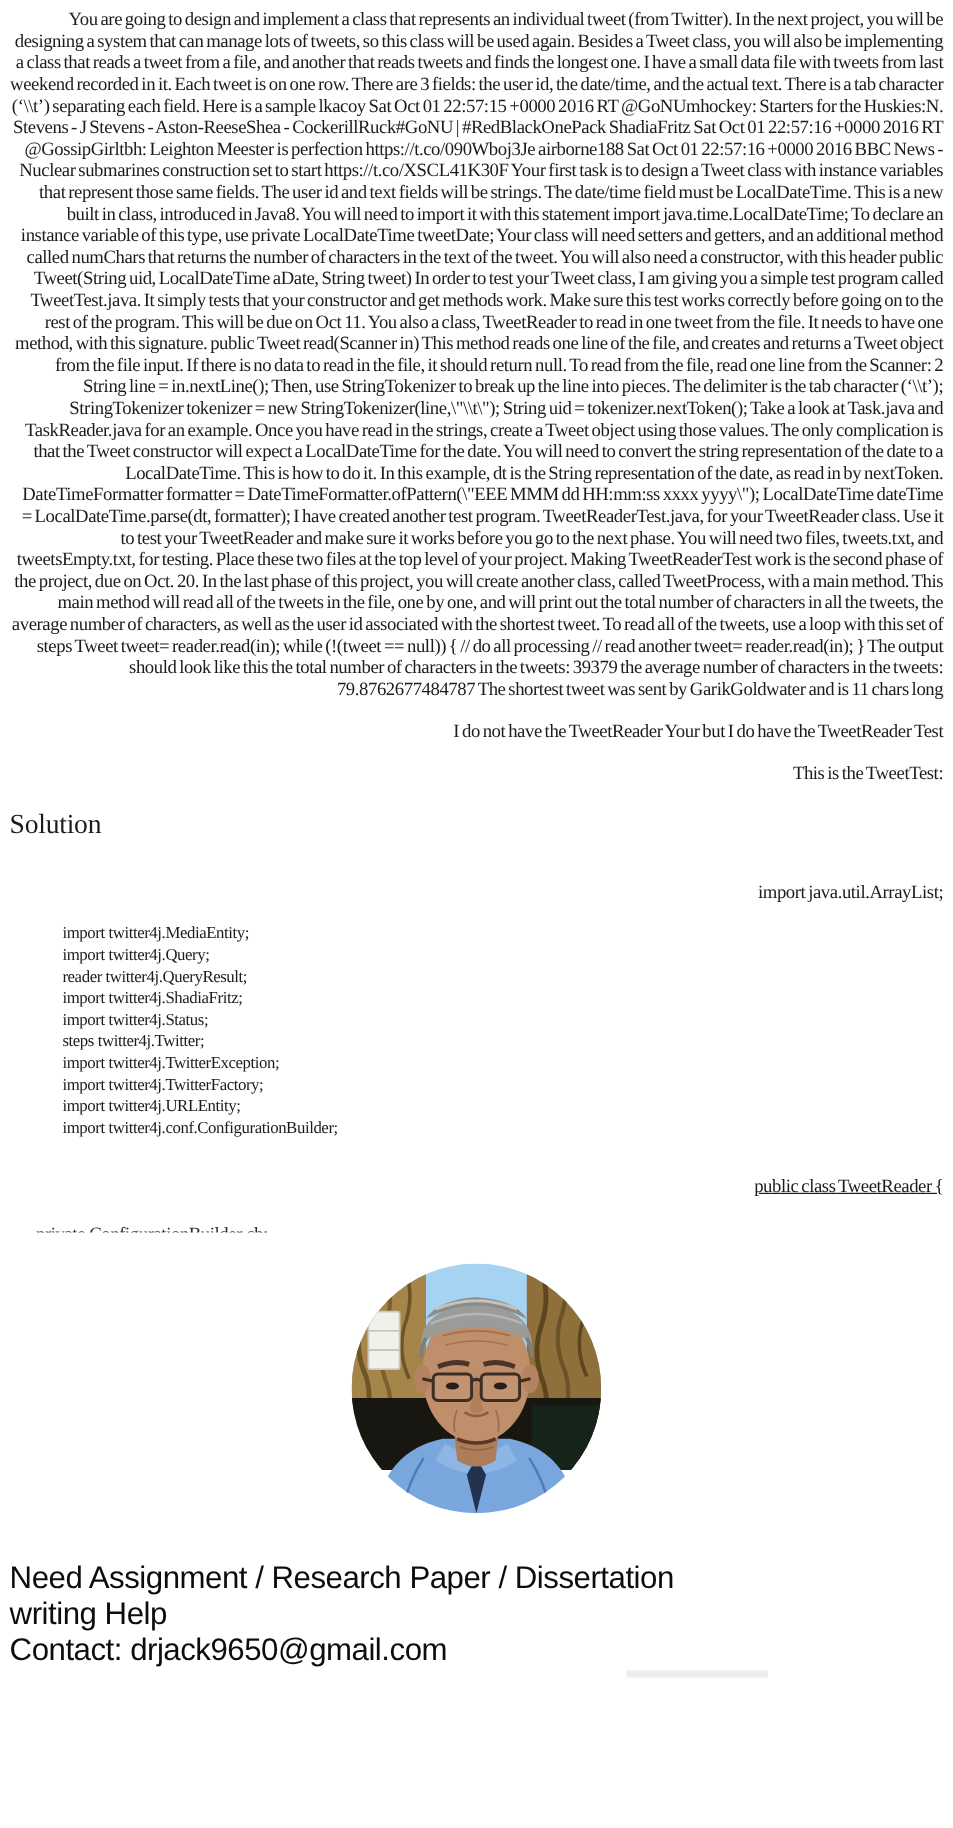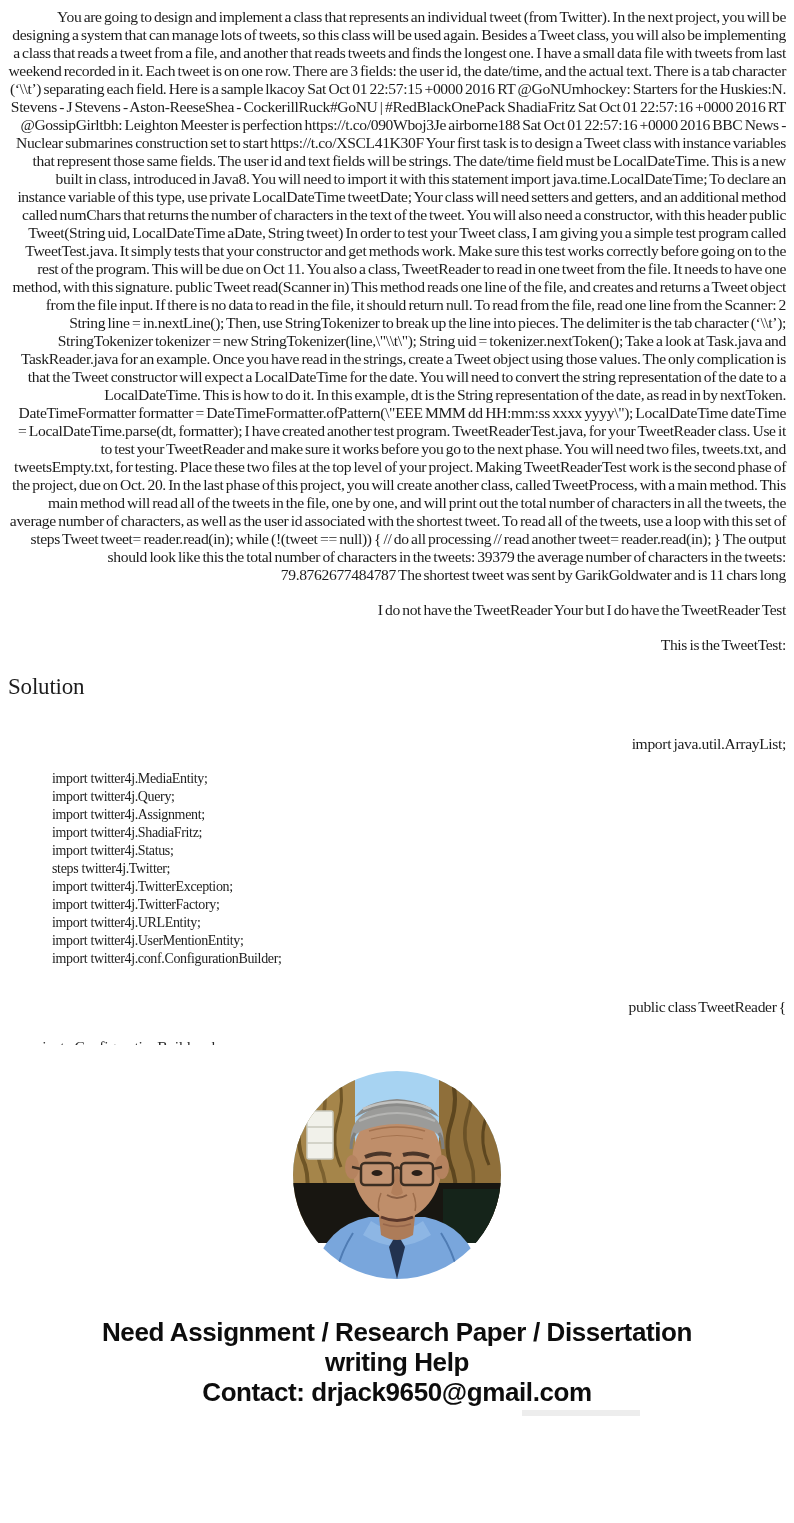--- a/index.html
+++ b/index.html
@@ -27,21 +27,21 @@
     margin: 20px 0 35px 0;
     letter-spacing: -0.2px;
   }
   .code-block { margin: 0 0 17px 0; }
   .code-block .code-line {
     font-size: 14px;
     line-height: 18px;
     letter-spacing: -0.35px;
     margin-left: 44px;
   }
-  p.class-decl { margin-top: 30px; }
+  p.class-decl { margin-top: 30px; text-decoration: underline; }
   .clipped-line {
     height: 7px;
     overflow: hidden;
     margin-top: 22px;
   }
   .clipped-line span {
     display: block;
     padding-left: 22px;
     font-size: 15.6px;
     line-height: 18px;
@@ -49,23 +49,22 @@
     color: #2a2a2a;
   }
   .avatar-wrap {
     margin-top: 26px;
     display: flex;
     justify-content: center;
   }
   .avatar-wrap svg { display: block; }
   .footer {
     margin-top: 38px;
-    text-align: center;
     font-family: "Liberation Sans", "DejaVu Sans", sans-serif;
-    font-weight: bold;
+    font-weight: normal;
     font-size: 26px;
     line-height: 30px;
     letter-spacing: -0.4px;
     color: #0d0d0d;
   }
   .watermark-bar {
     height: 6px;
     width: 118px;
     background: #ededed;
     margin: 3px 146px 0 auto;
@@ -81,28 +80,27 @@
   <p>I do not have the TweetReader Your but I do have the TweetReader Test</p>
   <p>This is the TweetTest:</p>
 
   <h3 class="solution">Solution</h3>
 
   <p>import java.util.ArrayList;</p>
 
   <div class="code-block">
     <div class="code-line">import twitter4j.MediaEntity;</div>
     <div class="code-line">import twitter4j.Query;</div>
-    <div class="code-line">import twitter4j.Assignment;</div>
+    <div class="code-line">reader twitter4j.QueryResult;</div>
     <div class="code-line">import twitter4j.ShadiaFritz;</div>
     <div class="code-line">import twitter4j.Status;</div>
     <div class="code-line">steps twitter4j.Twitter;</div>
     <div class="code-line">import twitter4j.TwitterException;</div>
     <div class="code-line">import twitter4j.TwitterFactory;</div>
     <div class="code-line">import twitter4j.URLEntity;</div>
-    <div class="code-line">import twitter4j.UserMentionEntity;</div>
     <div class="code-line">import twitter4j.conf.ConfigurationBuilder;</div>
   </div>
 
   <p class="class-decl">public class TweetReader {</p>
 
   <div class="clipped-line">
     <span>private ConfigurationBuilder cb;</span>
   </div>
 
   <div class="avatar-wrap">

